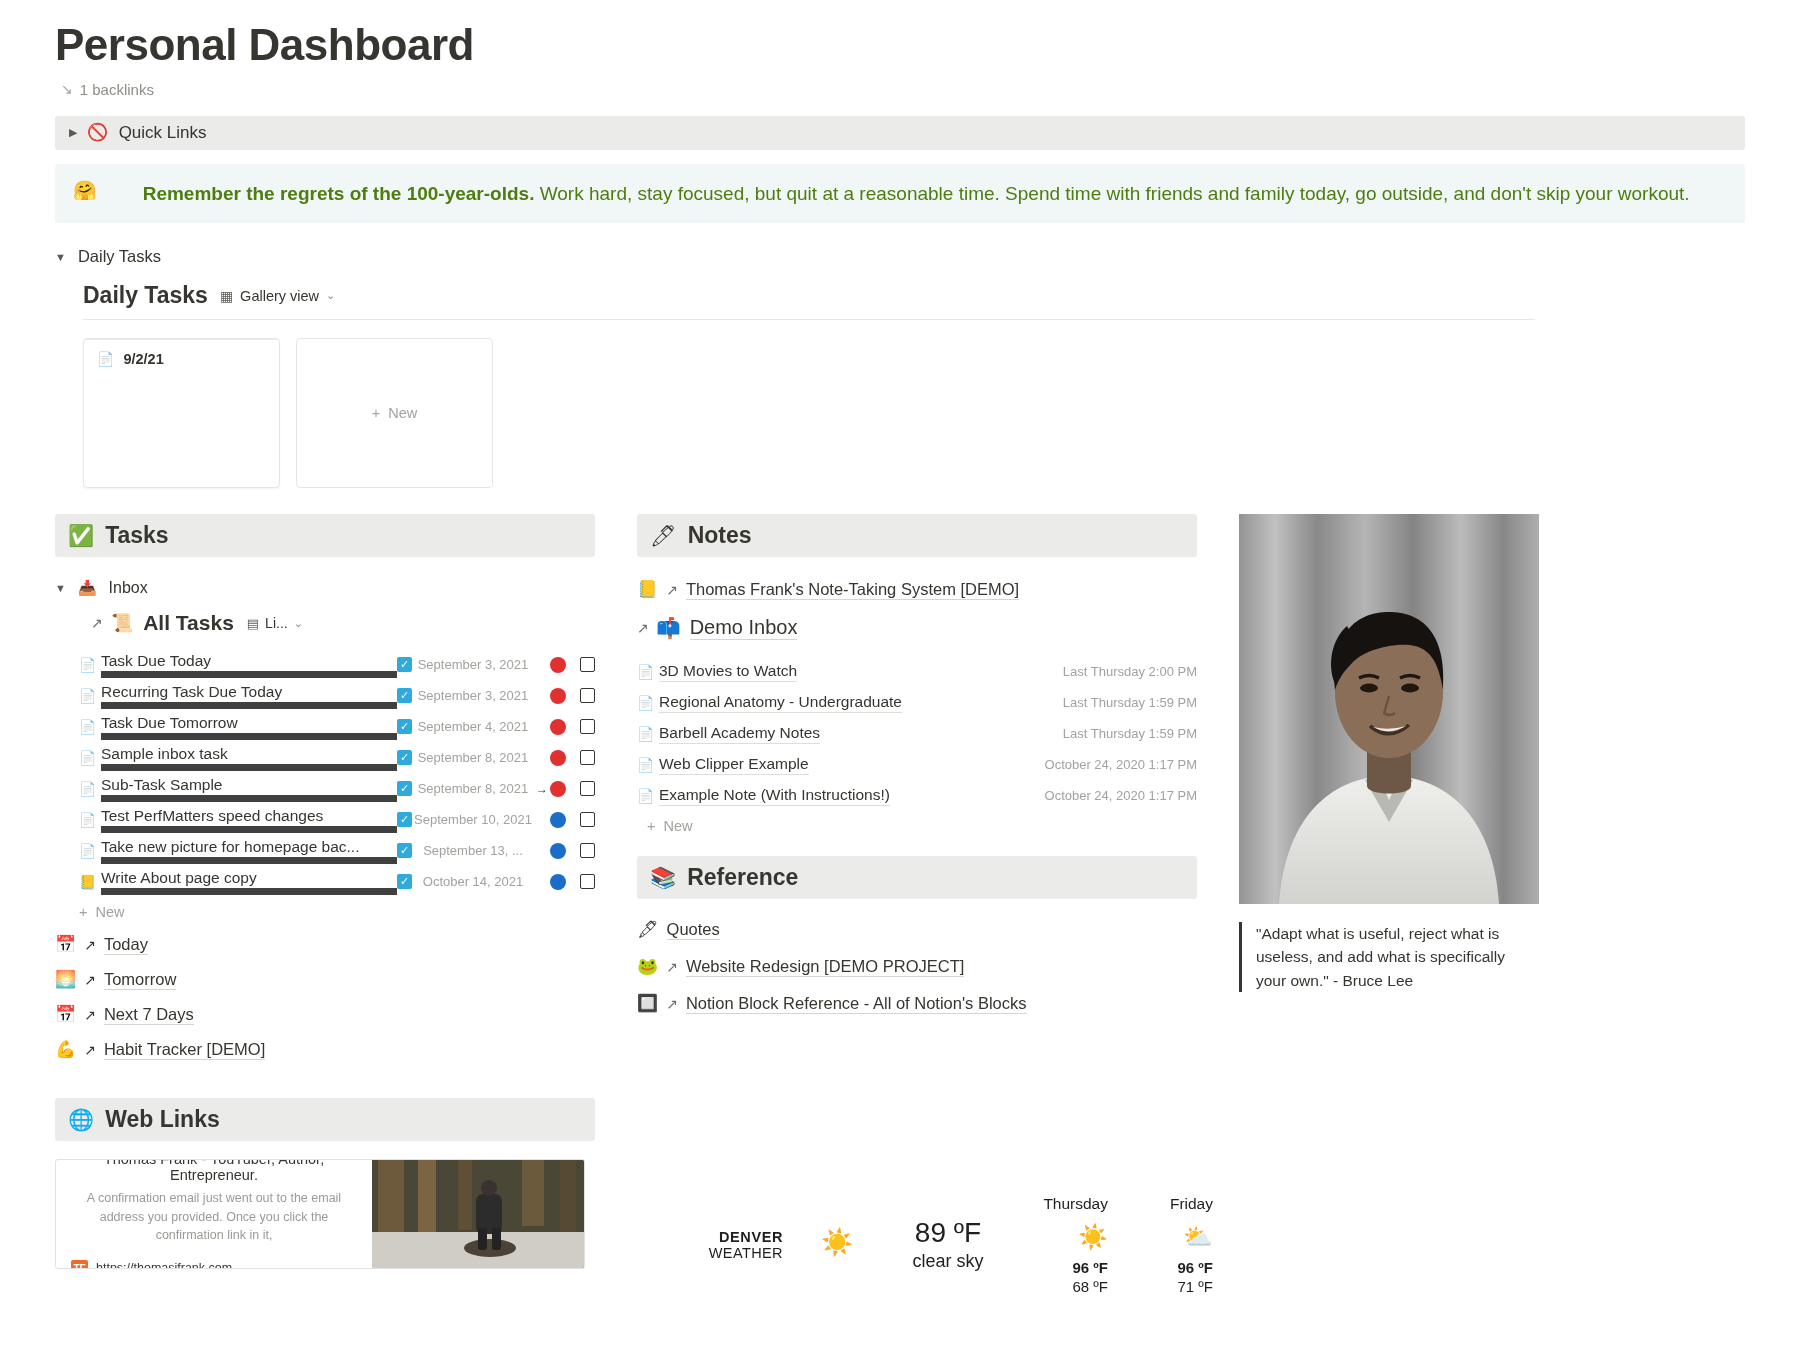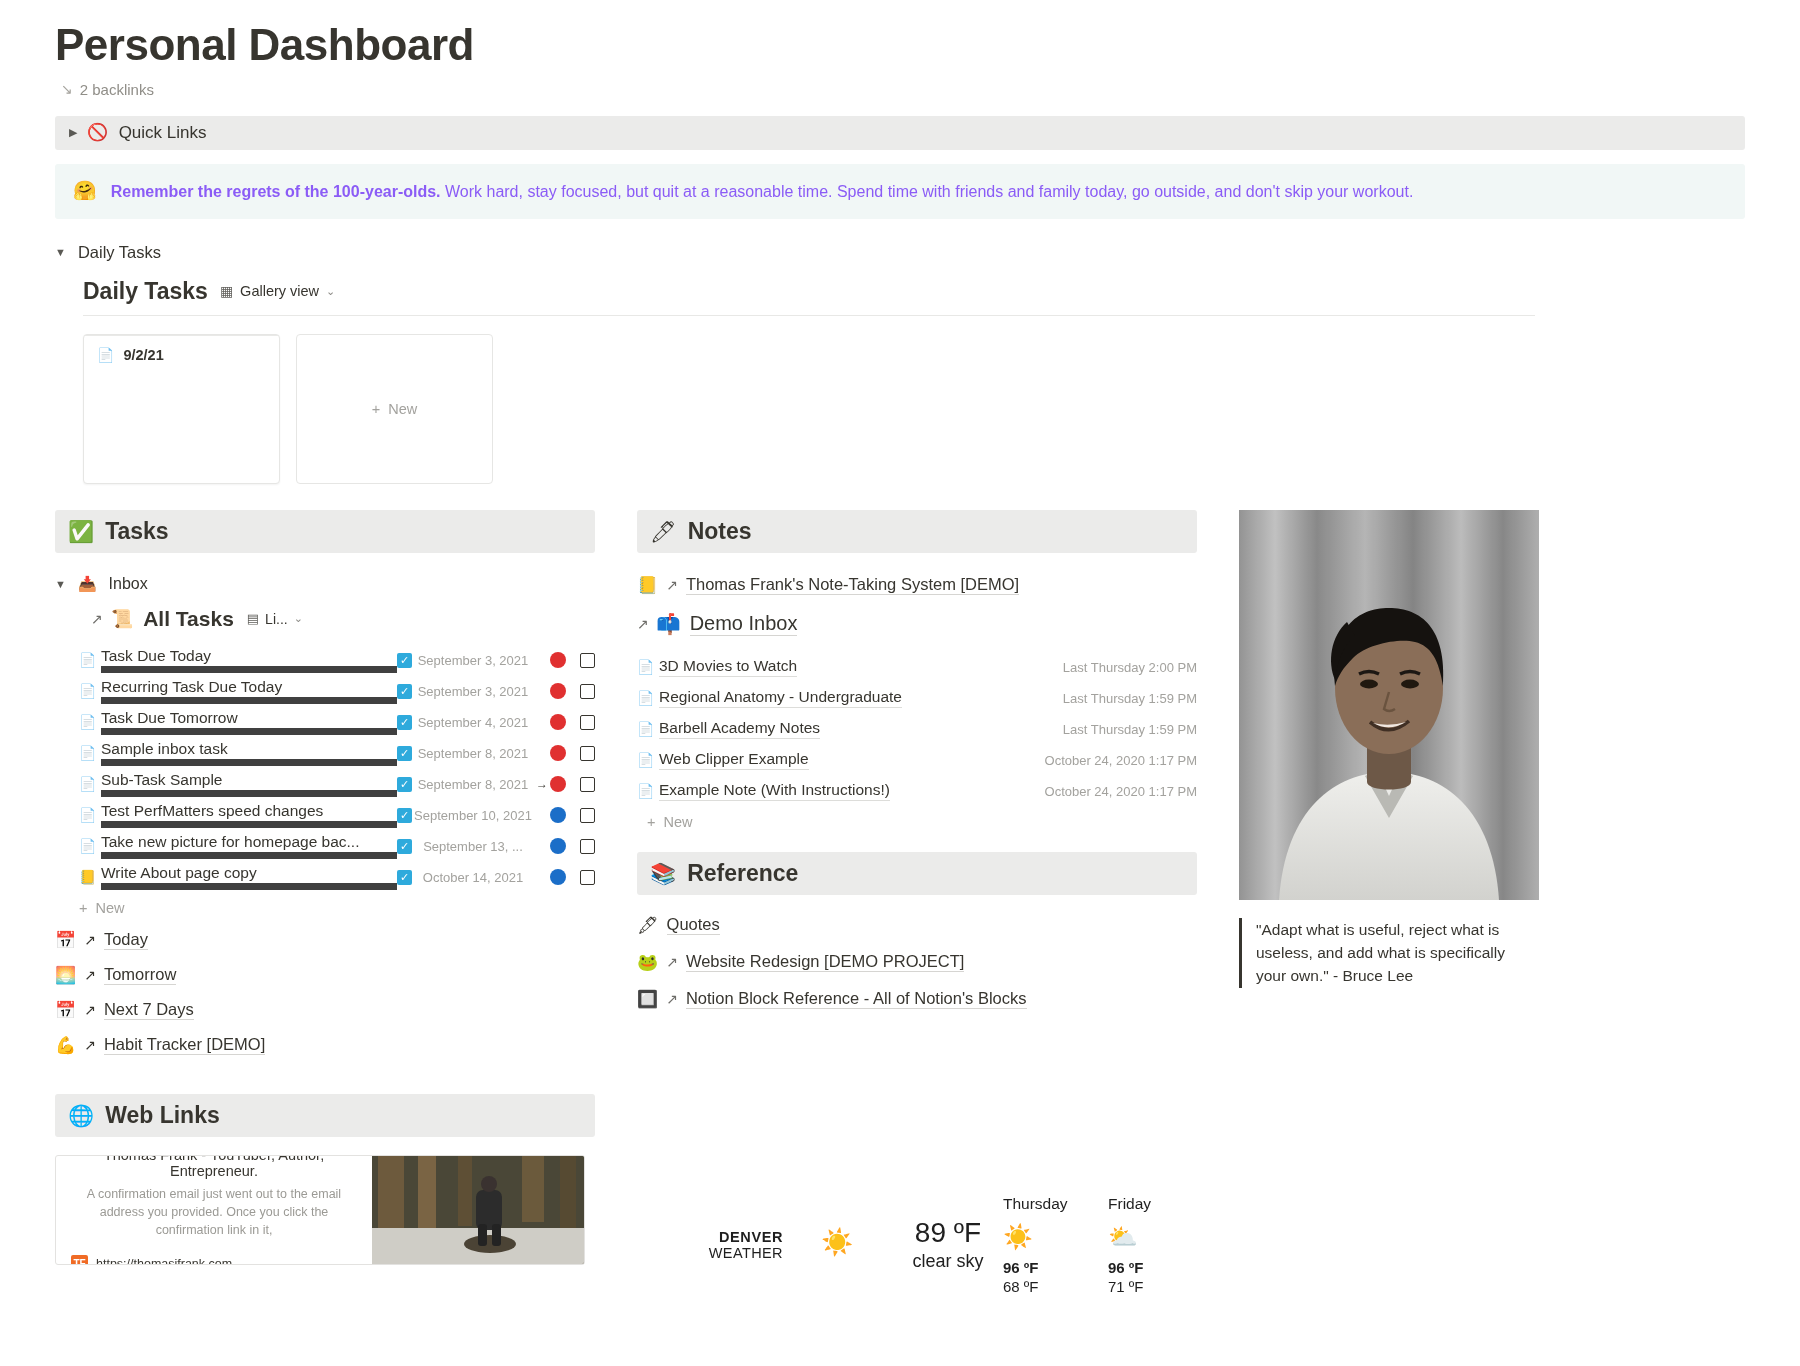--- a/index.html
+++ b/index.html
@@ -34,21 +34,21 @@
   .bar .bar-emoji { font-size: 17px; line-height: 1; }
   .bar .bar-label { font-size: 17px; color: #37352f; }
 
   
   .callout {
     background: #f1f7f6; border-radius: 3px;
     display: flex; align-items: flex-start; gap: 14px;
     padding: 16px 18px; margin-top: 14px;
   }
   .callout .c-emoji { font-size: 19px; line-height: 1.2; }
-  .callout .c-text { font-size: 16px; line-height: 1.45; color: #8b5cf6; }
+  .callout .c-text { font-size: 19px; line-height: 1.45; color: #4d7c0f; margin-left: 32px; }
   .callout .c-text b { font-weight: bold; }
 
   
   .toggle-row { display: flex; align-items: center; gap: 12px; margin-top: 24px; }
   .toggle-row .tri { font-size: 11px; color: #5a5954; }
   .toggle-row .t-label { font-size: 16.5px; color: #37352f; }
 
   .db-head { display: flex; align-items: center; gap: 12px; margin: 16px 0 0 28px; }
   .db-title { font-size: 23px; font-weight: bold; color: #37352f; }
   .view-pill { display: flex; align-items: center; gap: 7px; font-size: 14.5px; color: #37352f; }
@@ -185,35 +185,35 @@
     position: absolute; left: 663px; top: 1175px;
     display: flex; align-items: flex-start; gap: 0; font-family: "Liberation Sans", sans-serif;
   }
   .w-city { width: 120px; text-align: right; padding-top: 34px; }
   .w-city .l1 { font-size: 14.5px; font-weight: bold; letter-spacing: .6px; color:#1f1f1f; }
   .w-city .l2 { font-size: 14.5px; color:#1f1f1f; letter-spacing:.4px; }
   .w-now-ico { width: 110px; text-align:center; padding-top: 32px; font-size: 26px; }
   .w-now { width: 110px; text-align:center; padding-top: 22px; }
   .w-now .temp { font-size: 28px; color:#1f1f1f; }
   .w-now .desc { font-size: 18px; color:#1f1f1f; margin-top: 2px; }
-  .w-day { width: 105px; text-align:left; }
+  .w-day { width: 105px; text-align:right; }
   .w-day .dname { font-size: 15.5px; color:#1f1f1f; }
   .w-day .dico { font-size: 24px; margin: 10px 0 8px; }
   .w-day .dhi { font-size: 15px; font-weight: bold; color:#1f1f1f; }
   .w-day .dlo { font-size: 15px; color:#1f1f1f; margin-top:2px; }
 </style>
 </head>
 <body>
 
 <div class="page">
 
   <h1 class="page-title">Personal Dashboard</h1>
   <div class="backlinks">
     <span class="bl-ico">↙</span>
-    <span>2 backlinks</span>
+    <span>1 backlinks</span>
   </div>
 
   <div class="bar">
     <span class="tri">▶</span>
     <span class="bar-emoji">🚫</span>
     <span class="bar-label">Quick Links</span>
   </div>
 
   <div class="callout">
     <span class="c-emoji">🤗</span>

